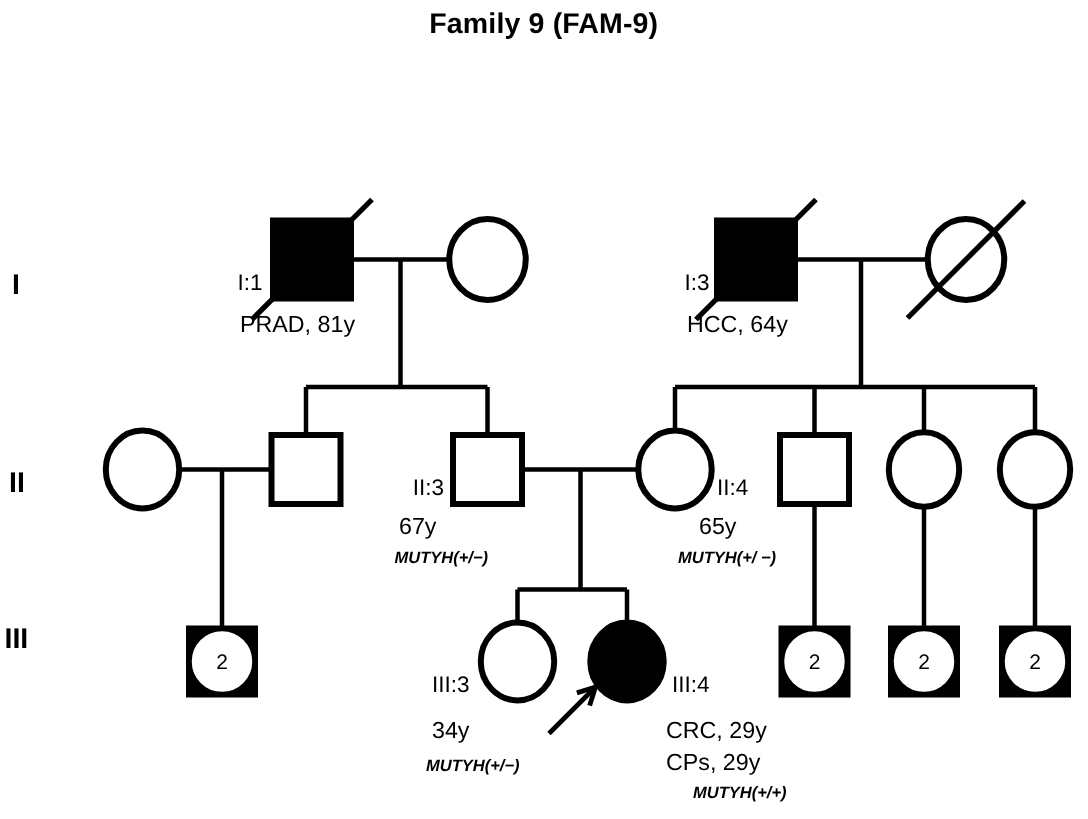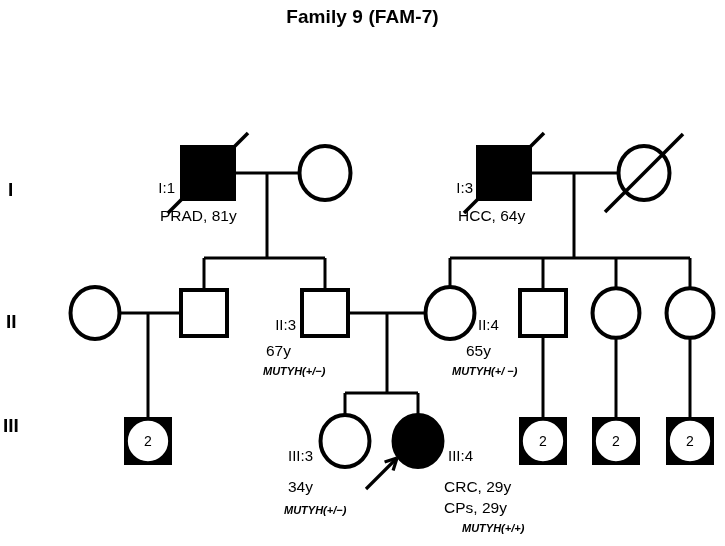--- a/index.html
+++ b/index.html
@@ -61,21 +61,21 @@
   .count-label {
     font-size: 14px;
     font-family: "Liberation Sans", sans-serif;
   }
 </style>
 </head>
 <body>
 
 <div id="pedigree-root">
 
-  <div class="title">Family 9 (FAM-7)</div>
+  <div class="title">Family 9 (FAM-9)</div>
 
   <svg class="pedigree-canvas" id="canvas" viewBox="0 0 725 546" xmlns="http://www.w3.org/2000/svg">
     <g id="g-lines">
         <line x1="234" y1="173" x2="300" y2="173" stroke="#000000" stroke-width="3" stroke-linecap="butt"></line>
         <line x1="530" y1="173" x2="619" y2="173" stroke="#000000" stroke-width="3" stroke-linecap="butt"></line>
         <line x1="119" y1="313" x2="181" y2="313" stroke="#000000" stroke-width="3" stroke-linecap="butt"></line>
         <line x1="348" y1="313" x2="426" y2="313" stroke="#000000" stroke-width="3" stroke-linecap="butt"></line>
         <line x1="204" y1="258" x2="325" y2="258" stroke="#000000" stroke-width="3" stroke-linecap="butt"></line>
         <line x1="450" y1="258" x2="690" y2="258" stroke="#000000" stroke-width="3" stroke-linecap="butt"></line>
         <line x1="345" y1="393" x2="418" y2="393" stroke="#000000" stroke-width="3" stroke-linecap="butt"></line>

